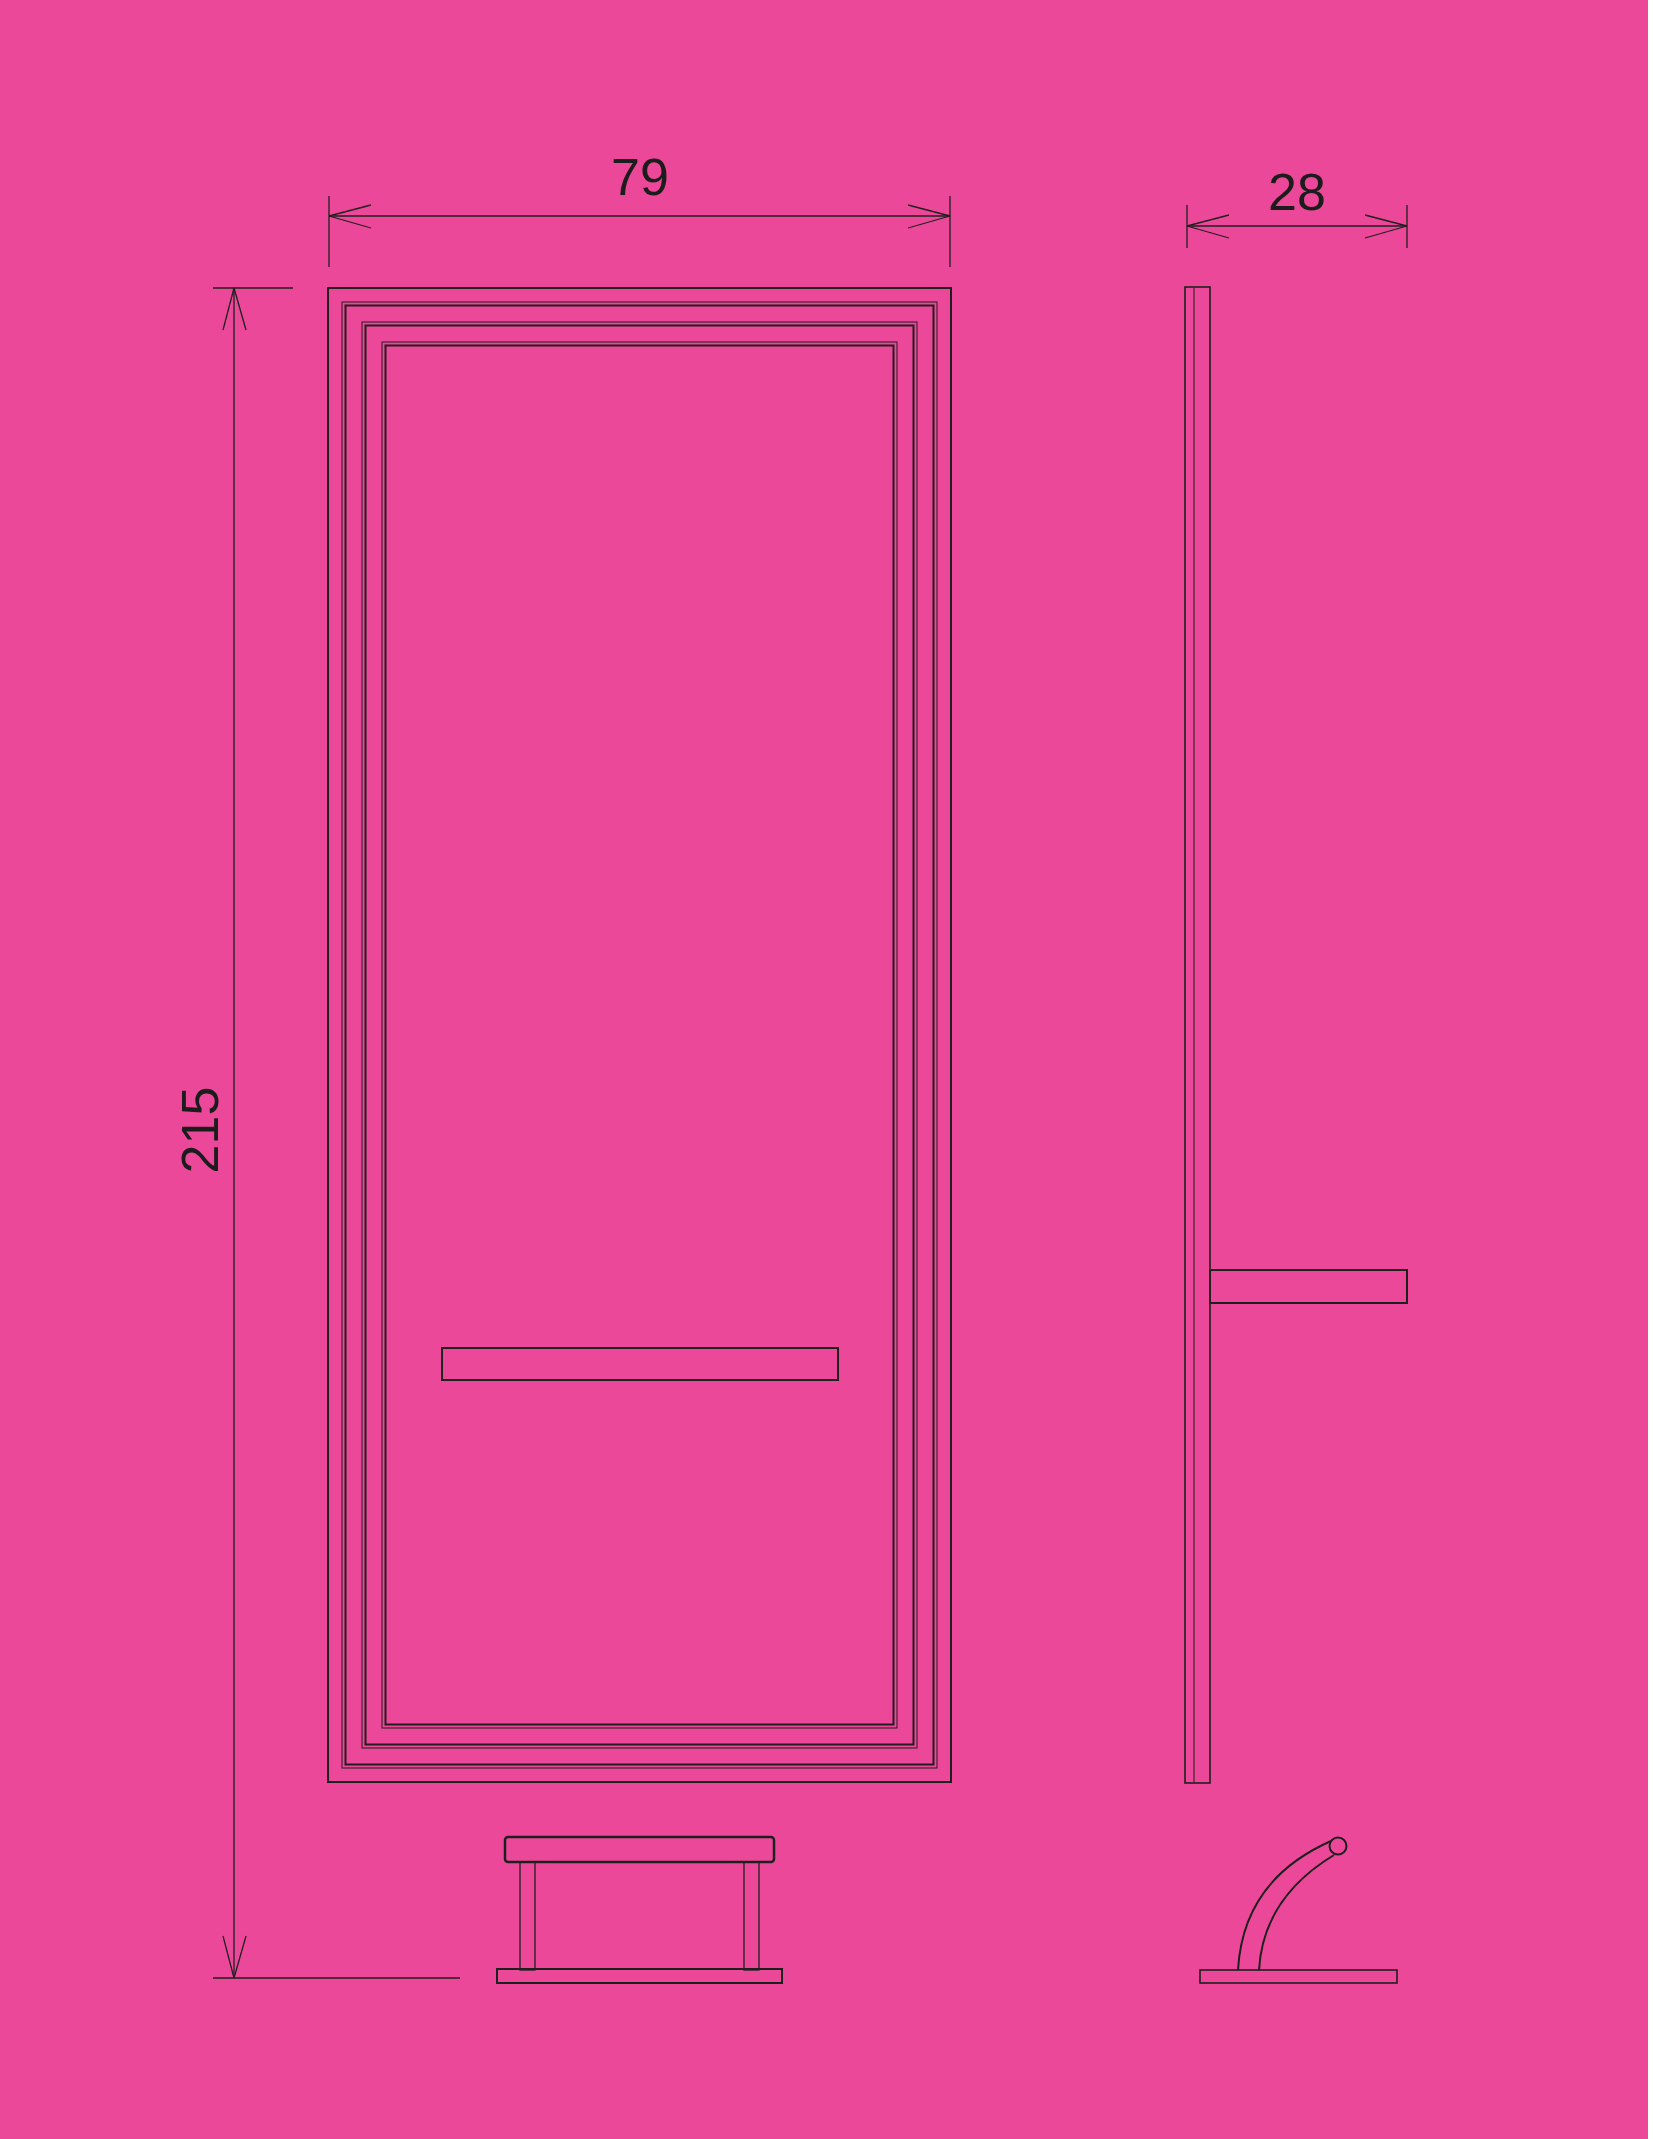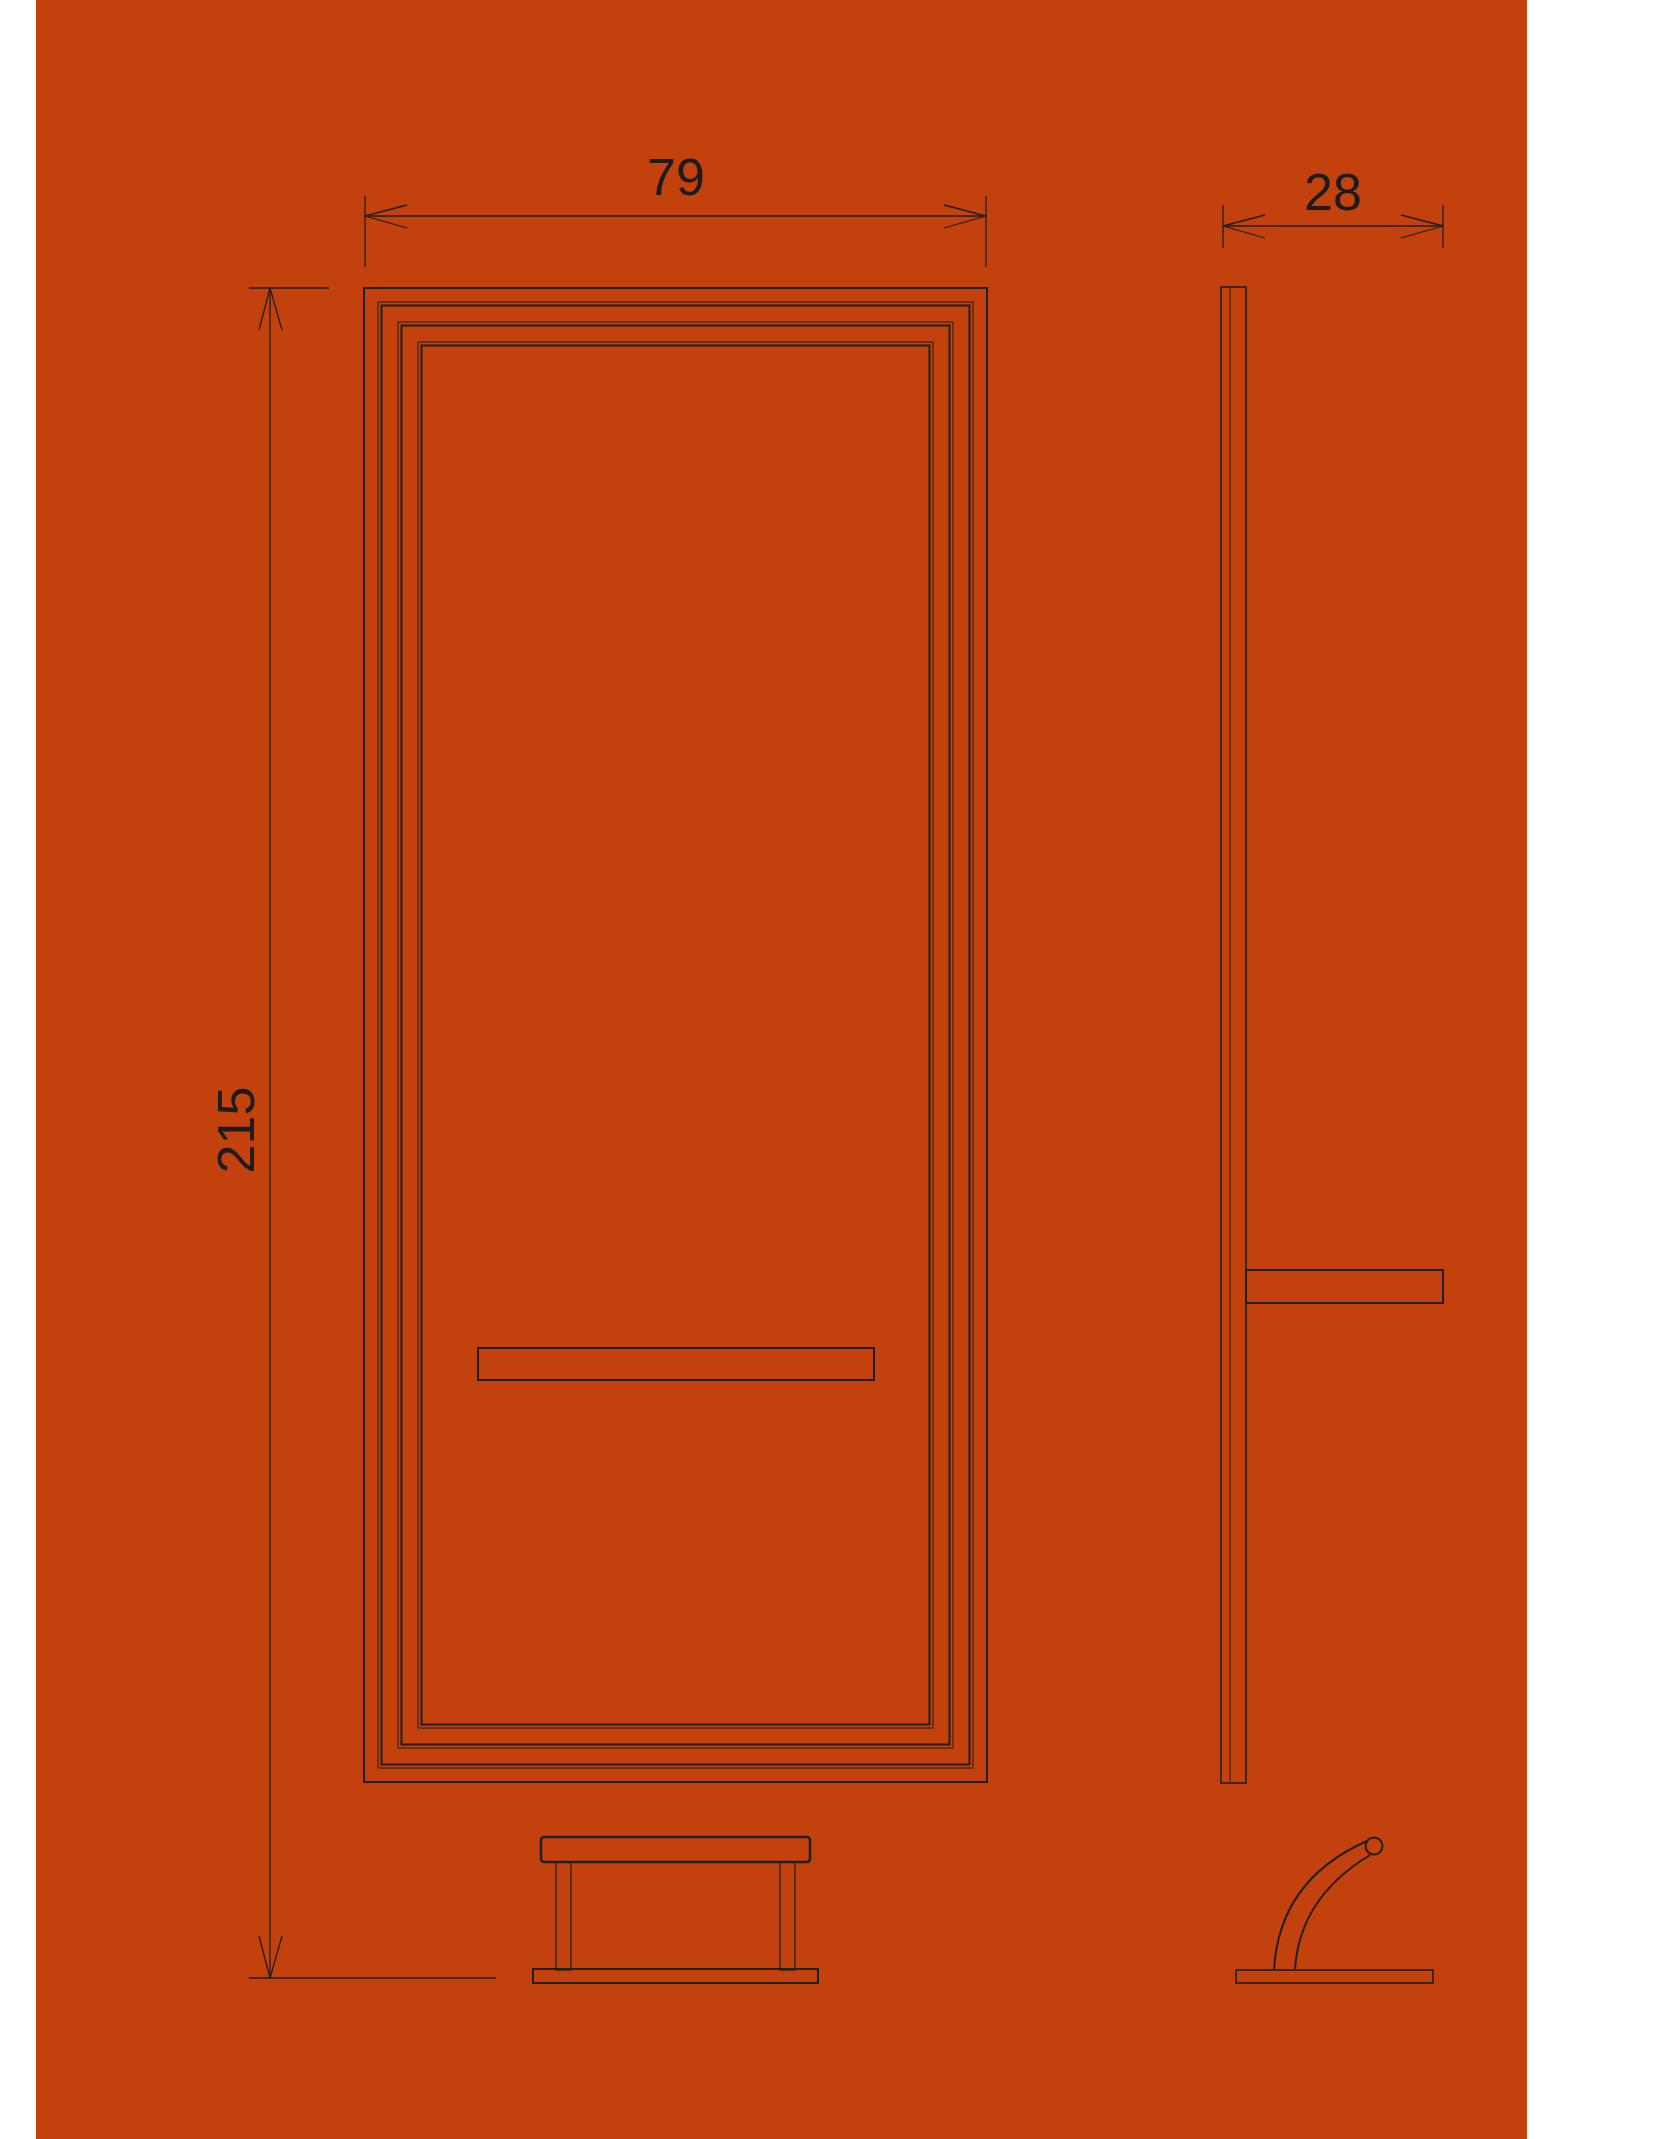--- a/index.html
+++ b/index.html
@@ -3,25 +3,24 @@
 <meta charset="utf-8">
 <style>
   html, body {
     margin: 0;
     padding: 0;
     background: #ffffff;
     font-family: "Liberation Sans", sans-serif;
   }
   .sheet {
     position: relative;
-    width: 1491px;
+    width: 1648px;
     height: 2139px;
-    background: #c2410c;
+    background: #ec4899;
     overflow: hidden;
-    margin-left: 36px;
   }
   svg { display: block; }
   .dim-text {
     font-family: "Liberation Sans", "DejaVu Sans", sans-serif;
     font-size: 52px;
     fill: #1c1c1c;
   }
 </style>
 </head>
 <body>

